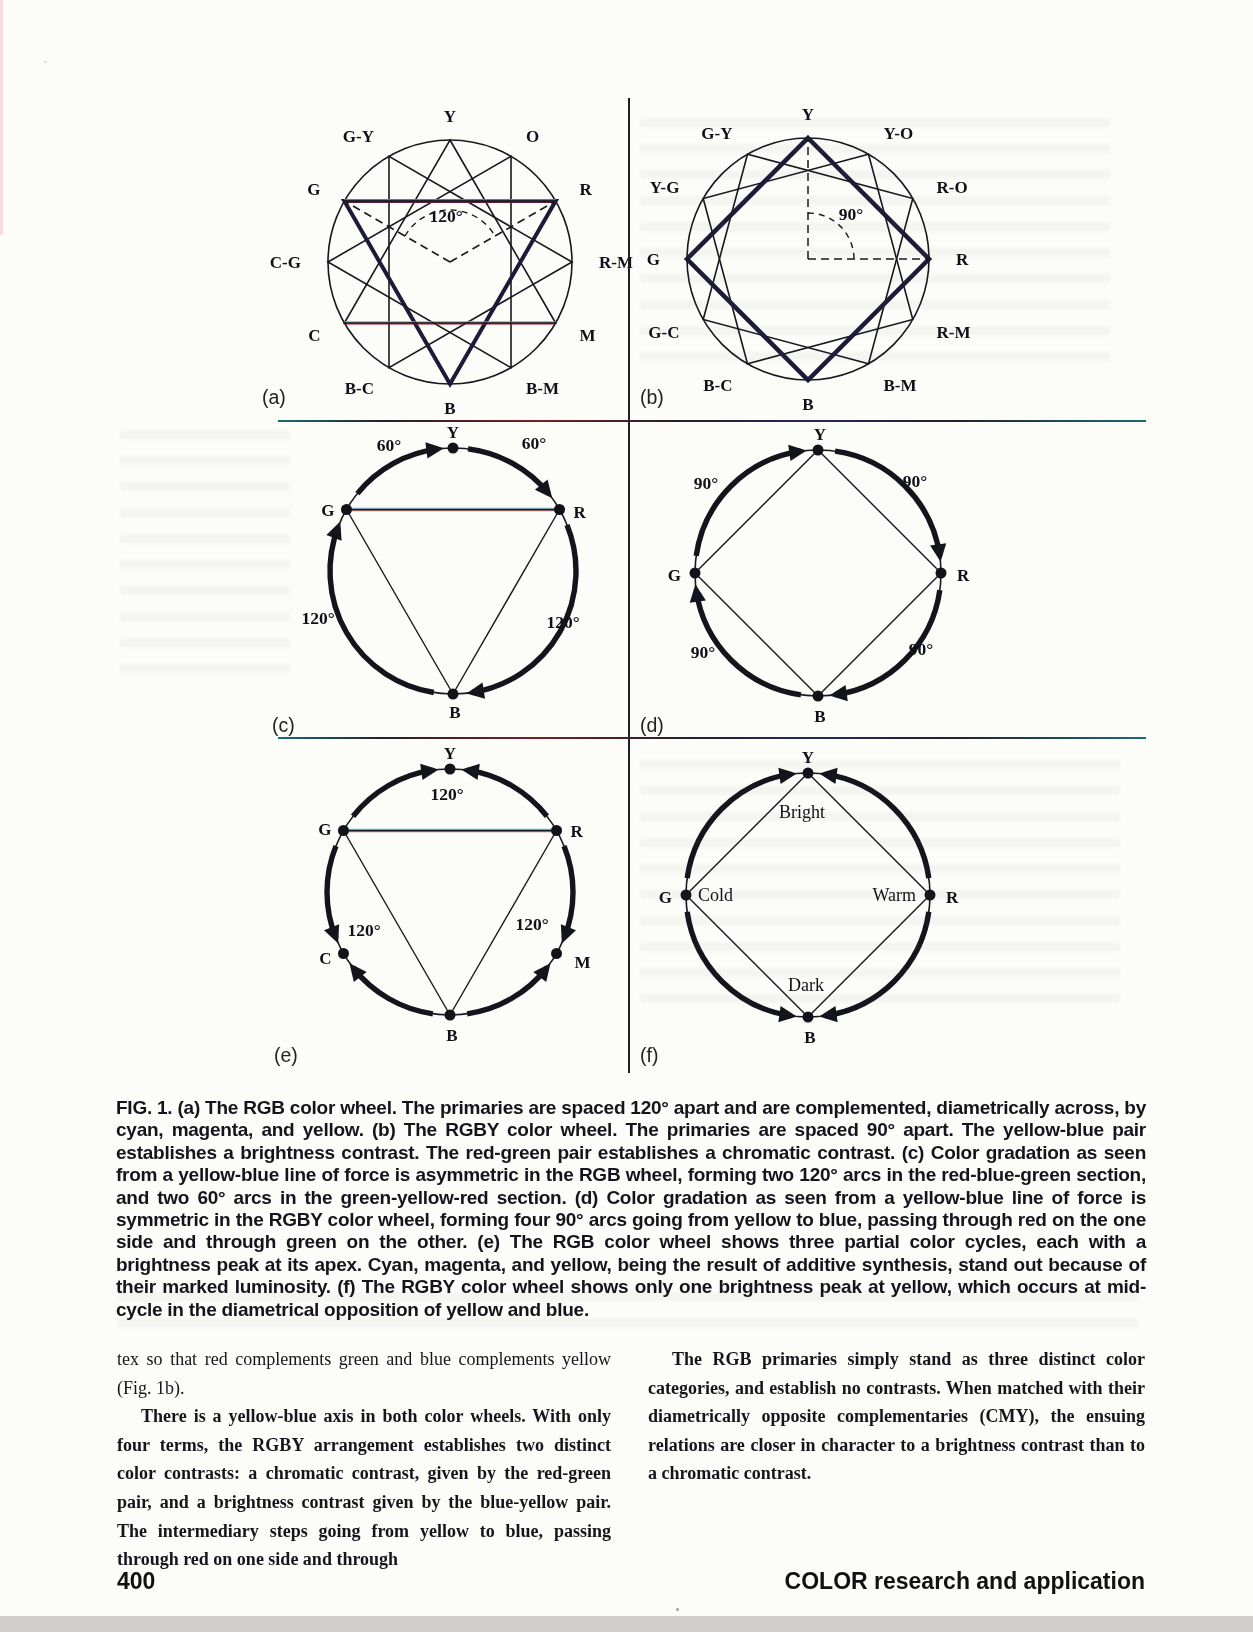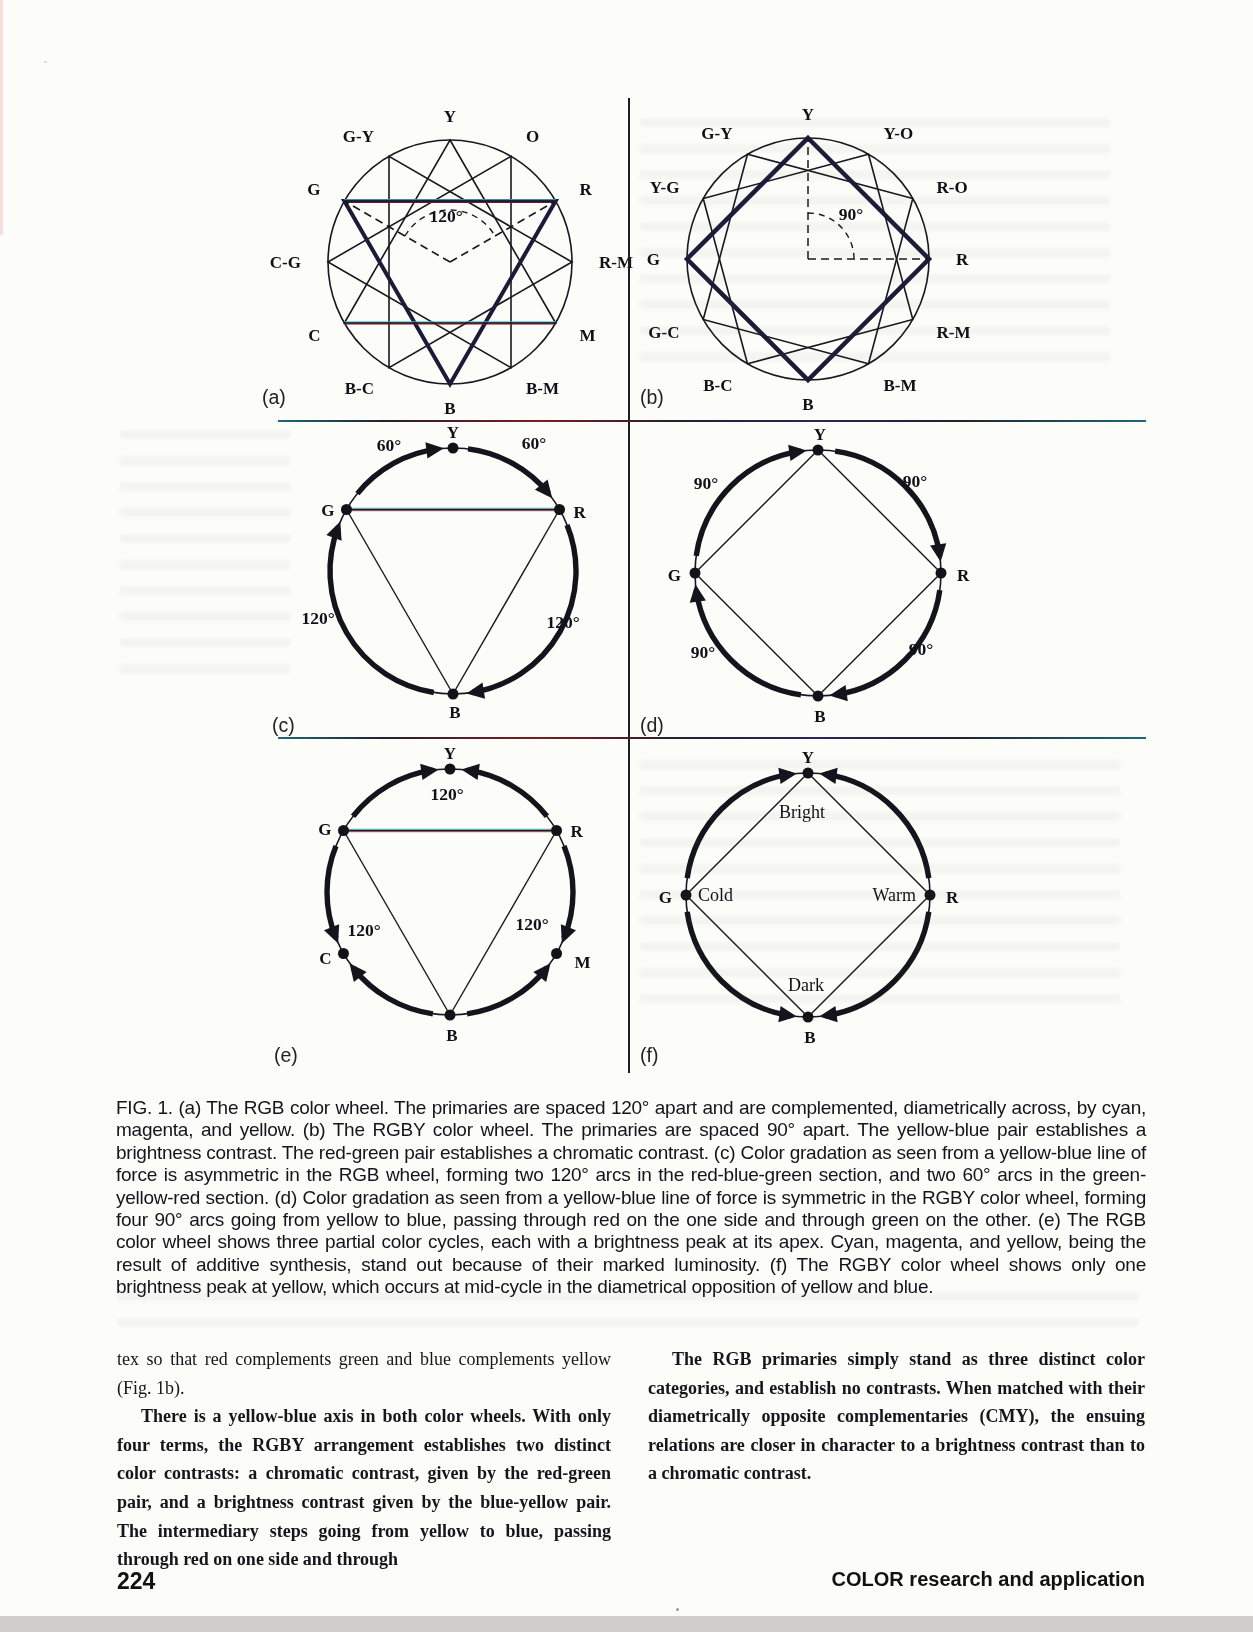--- a/index.html
+++ b/index.html
@@ -6,30 +6,30 @@
   .page{position:relative;width:1253px;height:1632px;background:#fcfcf9;overflow:hidden;
         font-family:"Liberation Serif", serif;color:#16161d;}
   #figsvg{position:absolute;left:0;top:0;}
   .vrule{position:absolute;left:628px;top:98px;width:2px;height:975px;background:#1e1e26;}
   .hrule{position:absolute;height:2px;left:278px;width:868px;
          background:linear-gradient(90deg,#1c6a74 0%,#22222c 12%,#7c1d24 30%,#22222c 46%,#27275a 62%,#22222c 78%,#1c6a74 100%);}
   #hrule1{top:420px;}
   #hrule2{top:737px;}
   .caption{position:absolute;left:116px;top:1078px;width:1030px;
            font-family:"Liberation Sans", sans-serif;font-size:19px;line-height:22.4px;
-           text-align:justify;color:#14141c;letter-spacing:-0.25px;}
+           text-align:justify;color:#14141c;letter-spacing:-0.25px;font-weight:bold;}
   .bodycol{position:absolute;top:1345px;font-size:18px;line-height:28.6px;text-align:justify;color:#15151c;}
   .bodycol p{margin:0;}
   .bodycol p.indent{text-indent:24px;font-weight:bold;}
   .col-left{left:117px;width:494px;}
   .col-right{left:648px;width:497px;}
   .pagenum{position:absolute;left:117px;top:1568px;
            font-family:"Liberation Sans", sans-serif;font-weight:bold;font-size:23px;color:#111;}
   .journal{position:absolute;right:108px;top:1568px;
-           font-family:"Liberation Sans", sans-serif;font-weight:bold;font-size:20px;color:#111;}
+           font-family:"Liberation Sans", sans-serif;font-weight:bold;font-size:23px;color:#111;}
   .ghost{position:absolute;pointer-events:none;filter:blur(1.5px);
          background:repeating-linear-gradient(180deg, rgba(95,105,90,0.05) 0 9px, rgba(0,0,0,0) 9px 26px);}
   .edge-pink{position:absolute;left:0;top:0;width:3px;height:235px;background:rgba(238,165,165,0.35);}
   .bottom-band{position:absolute;left:0;top:1616px;width:1253px;height:16px;background:#cfcecb;}
   .speck{position:absolute;background:#9a9a96;border-radius:50%;}
   
   text.ptl{font-family:"Liberation Serif", serif;font-weight:bold;font-size:17px;fill:#101018;}
   text.angl{font-family:"Liberation Serif", serif;font-weight:bold;font-size:17.5px;fill:#101018;}
   text.innl{font-family:"Liberation Serif", serif;font-size:18px;fill:#101018;}
   text.letl{font-family:"Liberation Sans", sans-serif;font-size:19.5px;fill:#222;}
@@ -206,21 +206,21 @@
 
   <div class="bodycol col-left">
     <p>tex so that red complements green and blue complements yellow (Fig. 1b).</p>
     <p class="indent">There is a yellow-blue axis in both color wheels. With only four terms, the RGBY arrangement establishes two distinct color contrasts: a chromatic contrast, given by the red-green pair, and a brightness contrast given by the blue-yellow pair. The intermediary steps going from yellow to blue, passing through red on one side and through</p>
   </div>
 
   <div class="bodycol col-right">
     <p class="indent">The RGB primaries simply stand as three distinct color categories, and establish no contrasts. When matched with their diametrically opposite complementaries (CMY), the ensuing relations are closer in character to a brightness contrast than to a chromatic contrast.</p>
   </div>
 
-  <div class="pagenum">224</div>
+  <div class="pagenum">400</div>
   <div class="journal">COLOR research and application</div>
 
   <div class="edge-pink"></div>
   <div class="bottom-band"></div>
   <div class="speck" style="left:676px;top:1608px;width:3px;height:3px;"></div>
   <div class="speck" style="left:44px;top:61px;width:3px;height:2px;opacity:.4;"></div>
 
 </div>
 
 </body></html>

